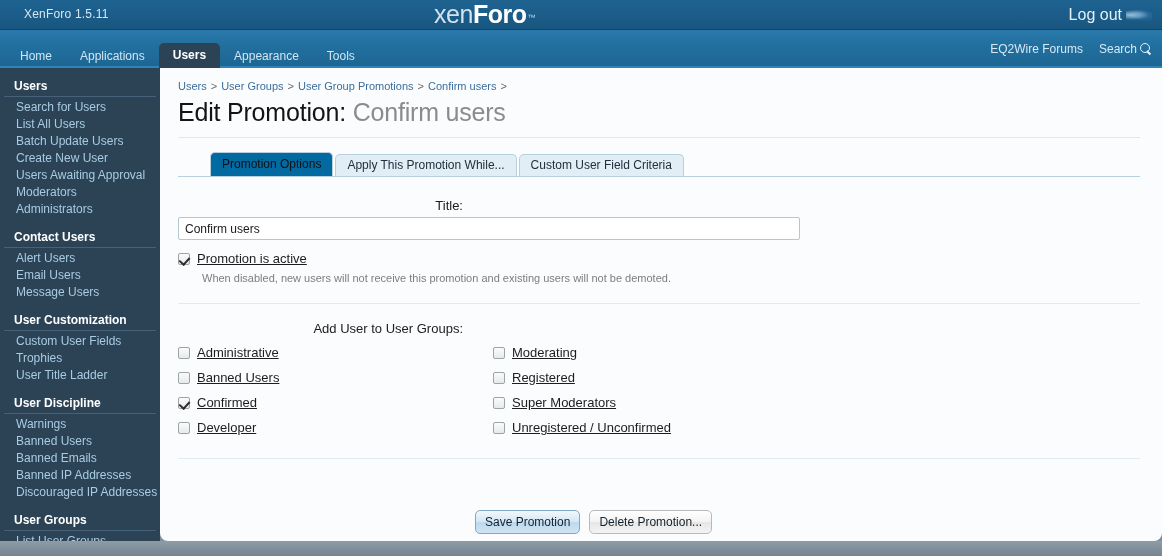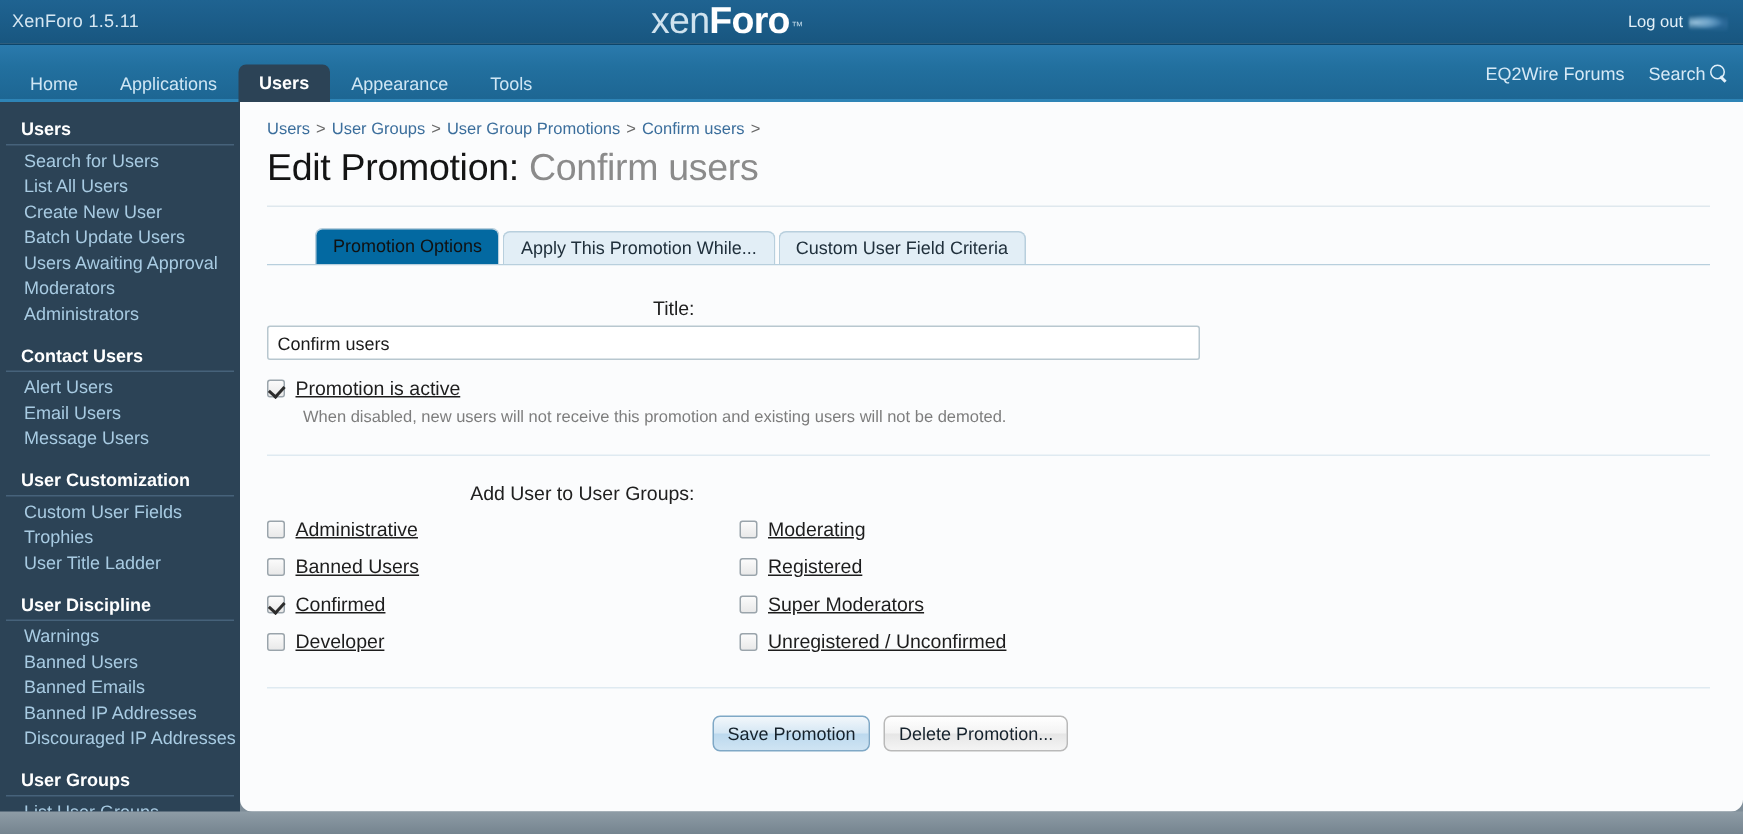--- a/index.html
+++ b/index.html
@@ -19,21 +19,21 @@
 
   
   .topbar {
     position: absolute; left: 0; top: 0;
     width: 1162px; height: 30px;
     background: linear-gradient(180deg,#1f6391 0%, #1b5c88 55%, #18567f 100%);
     border-bottom: 1px solid #0d4straight;
     border-bottom: 1px solid #0d456a;
   }
   .topbar-version {
-    position: absolute; left: 8px; top: 7px;
+    position: absolute; left: 24px; top: 7px;
     font-size: 12px; color: #d6e7f2; letter-spacing: .2px;
   }
   .logo {
     position: absolute; left: 0; top: 0; width: 968px; height: 30px;
     text-align: center; line-height: 30px;
     pointer-events: none;
   }
   .logo-inner {
     display: inline-block;
     font-size: 25px;
@@ -45,21 +45,21 @@
   .logo-xen { color: #cfe2ee; font-weight: 400; }
   .logo-foro { color: #ffffff; font-weight: 700; }
   .logo-tm {
     color: #bcd6e6; font-size: 8px; vertical-align: top;
     position: relative; top: 4px; left: 1px;
   }
   .logout-wrap {
     position: absolute; right: 10px; top: 0; height: 30px;
     display: flex; align-items: center; gap: 4px;
   }
-  .logout-text { font-size: 11px; color: #e3f0f8; }
+  .logout-text { font-size: 16px; color: #e3f0f8; }
   .avatar-blur {
     width: 26px; height: 12px; border-radius: 2px;
     background:
       radial-gradient(ellipse at 18% 50%, #9dc6e0 0%, rgba(157,198,224,0) 58%),
       radial-gradient(ellipse at 48% 45%, #4f8fc0 0%, rgba(79,143,192,0) 60%),
       radial-gradient(ellipse at 78% 55%, #2f6c9c 0%, rgba(47,108,156,0) 62%),
       #1d5c87;
     filter: blur(0.6px);
     opacity: .95;
   }
@@ -262,20 +262,21 @@
     display: flex; gap: 9px;
     padding: 4px 0 0 297px;
   }
   .btn {
     font-size: 12px;
     height: 24px; line-height: 22px;
     padding: 0 9px;
     border-radius: 5px;
     white-space: nowrap;
     font-family: "Liberation Sans", sans-serif;
+    margin-top: 33px;
   }
   .btn-primary {
     background: linear-gradient(180deg,#f2f7fb 0%, #d5e7f4 48%, #bcd9ee 52%, #cfe4f3 100%);
     border: 1px solid #7fa8c6;
     color: #15222c;
   }
   .btn-secondary {
     background: linear-gradient(180deg,#ffffff 0%, #f3f3f3 48%, #e6e6e6 52%, #f4f4f4 100%);
     border: 1px solid #b9b9b9;
     color: #15222c;
@@ -326,22 +327,22 @@
       </div>
     </div>
   </div>
 
   <div class="sidebar">
 
     <div class="side-group">
       <div class="side-group-title">Users</div>
       <a class="side-link">Search for Users</a>
       <a class="side-link">List All Users</a>
+      <a class="side-link">Batch Update Users</a>
       <a class="side-link">Create New User</a>
-      <a class="side-link">Batch Update Users</a>
       <a class="side-link">Users Awaiting Approval</a>
       <a class="side-link">Moderators</a>
       <a class="side-link">Administrators</a>
     </div>
 
     <div class="side-group">
       <div class="side-group-title">Contact Users</div>
       <a class="side-link">Alert Users</a>
       <a class="side-link">Email Users</a>
       <a class="side-link">Message Users</a>

